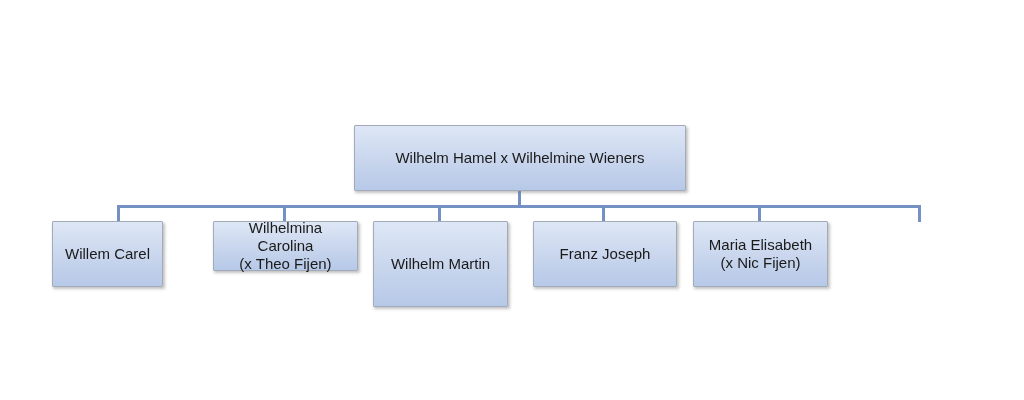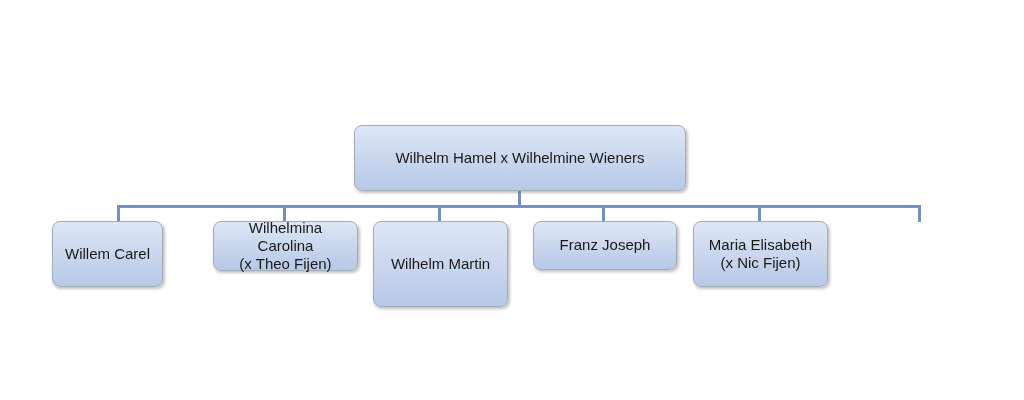--- a/index.html
+++ b/index.html
@@ -13,40 +13,40 @@
     width: 1024px;
     height: 400px;
     background: #ffffff;
     overflow: hidden;
   }
   
   .node {
     position: absolute;
     box-sizing: border-box;
     border: 1px solid #a3abb9;
-    border-radius: 8px;
+    border-radius: 1px;
     background: linear-gradient(180deg, #dde7f6 0%, #ccd8ee 45%, #b6c9e8 100%);
     box-shadow: 1.5px 2px 3px rgba(120,120,120,0.45);
     display: flex;
     align-items: center;
     justify-content: center;
     text-align: center;
     color: #1a1a1a;
     font-size: 15px;
     line-height: 1.22;
   }
   .node .label {
     white-space: pre-line;
     padding: 2px 4px;
   }
   .node-root { left: 354px; top: 125px; width: 332px; height: 66px; }
   .node-c0   { left:  52px; top: 221px; width: 111px; height: 66px; }
   .node-c1   { left: 213px; top: 221px; width: 145px; height: 50px; }
   .node-c2   { left: 373px; top: 221px; width: 135px; height: 86px; }
-  .node-c3   { left: 533px; top: 221px; width: 144px; height: 49px; }
+  .node-c3   { left: 533px; top: 221px; width: 144px; height: 66px; }
   .node-c4   { left: 693px; top: 221px; width: 135px; height: 66px; }
   .node-c5   { left: 854px; top: 221px; width: 134px; height: 66px; }
   
   .conn {
     position: absolute;
     background: #7591c4;
   }
   .conn-root-stub { left: 518px; top: 191px; width: 3px;  height: 15px; }
   .conn-bus       { left: 117px; top: 205px; width: 804px; height: 3px; }
   .conn-stub-0 { left: 117px; top: 205px; width: 3px; height: 17px; }

